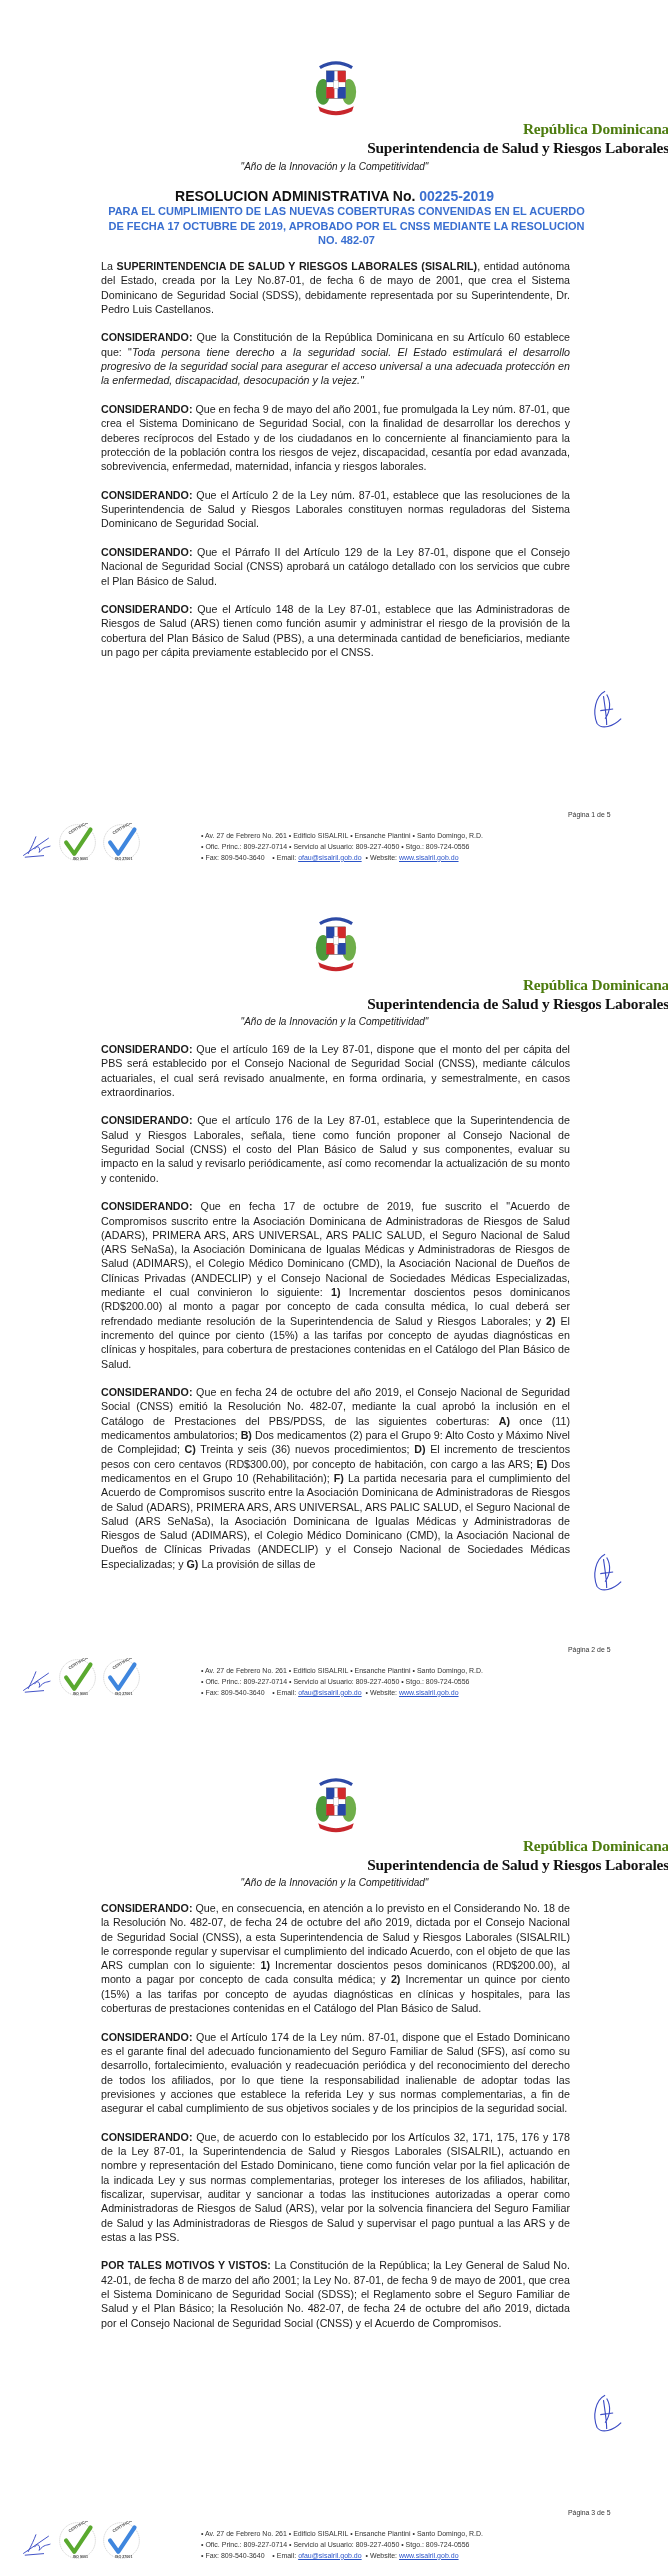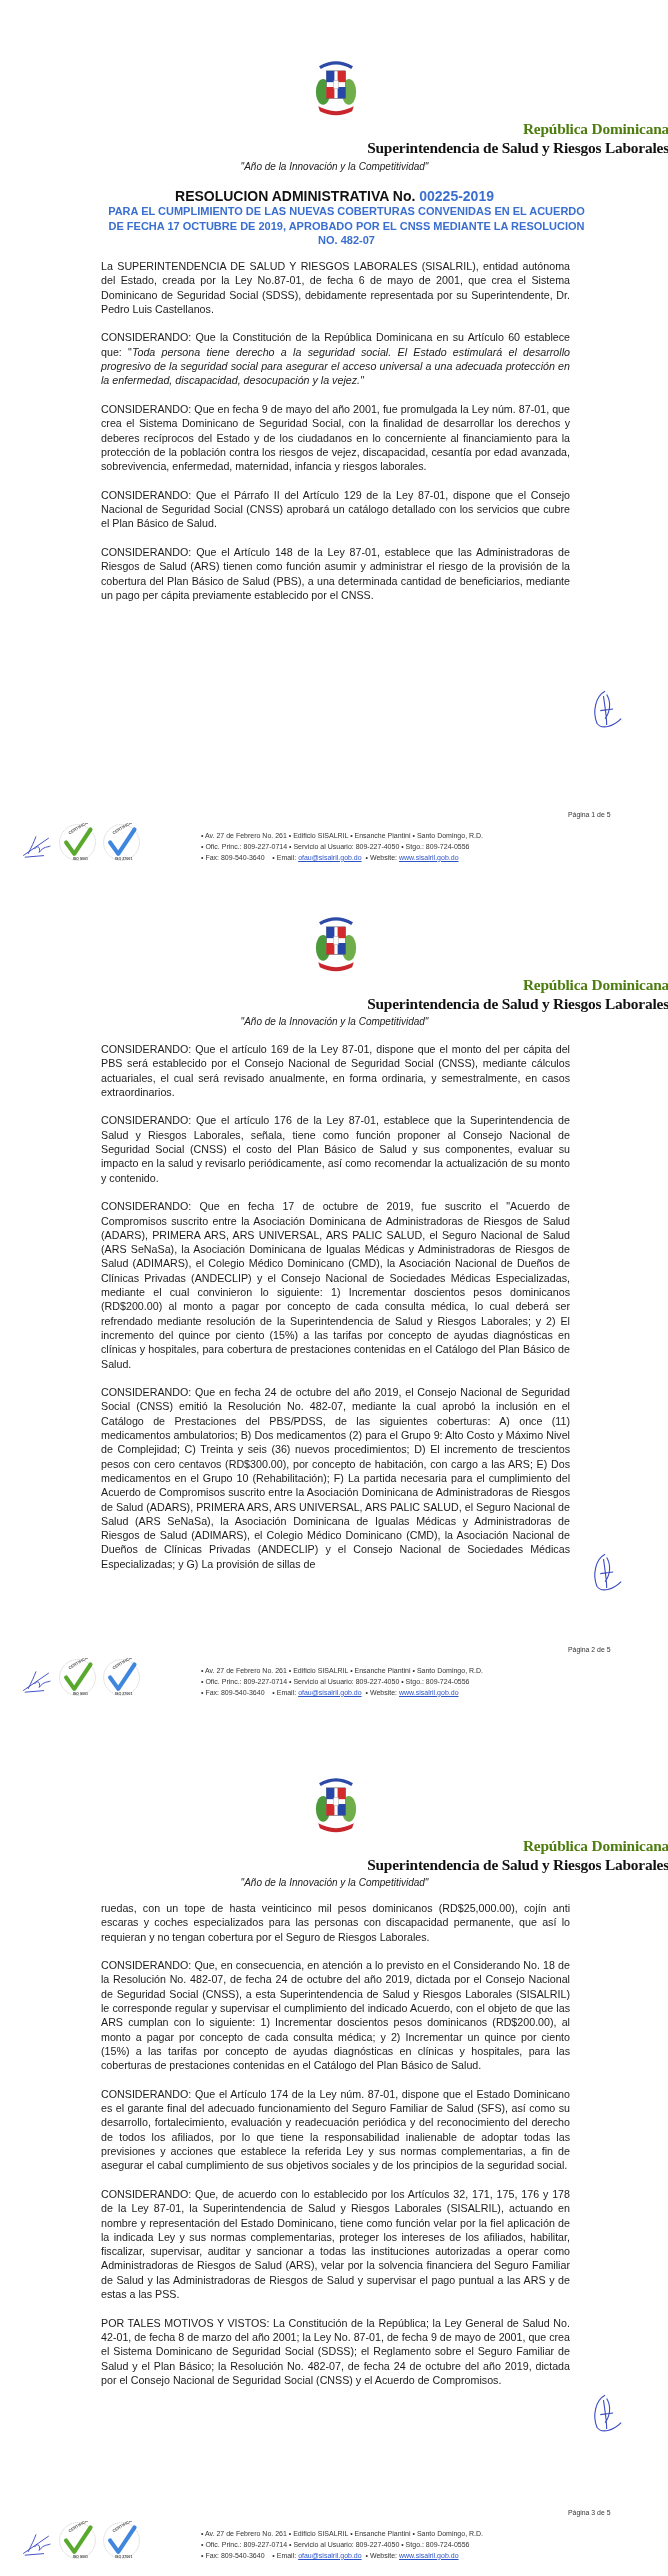--- a/index.html
+++ b/index.html
@@ -8,21 +8,21 @@
   .page { position: absolute; left: 0; width: 669px; background: #fff; }
   .crest { position: absolute; left: 310px; width: 52px; height: 58px; }
   .hdr-1 { position: absolute; left: 0; width: 669px; text-align: right; font-family: "Liberation Serif", serif; font-weight: bold; font-size: 15.4px; color: #4d7c0f; letter-spacing: -0.2px; }
   .hdr-2 { position: absolute; left: 0; width: 669px; text-align: right; font-family: "Liberation Serif", serif; font-weight: bold; font-size: 15.4px; color: #111; letter-spacing: -0.2px; }
   .motto { position: absolute; left: 0; width: 669px; text-align: center; font-style: italic; font-size: 10px; color: #222; }
   .res-no { position: absolute; left: 0; width: 669px; text-align: center; font-weight: bold; font-size: 14px; color: #111; }
   .res-no .num { color: #3a6fd0; }
   .res-title { position: absolute; left: 89px; width: 491px; text-align: center; font-weight: bold; font-size: 11px; color: #3a6fd0; line-height: 14.6px; margin-left: 12px; }
   .body { position: absolute; left: 101px; width: 469px; font-size: 10.7px; line-height: 14.3px; text-align: justify; color: #1c1c1c; }
   .para { margin-bottom: 14.3px; }
-  .para b { font-weight: normal; }
+  .para b { font-weight: bold; }
   .para i { font-style: italic; }
   .pagenum { position: absolute; left: 568px; font-size: 6.9px; color: #333; }
   .footer { position: absolute; left: 0; width: 669px; height: 57px; }
   .sig-left { position: absolute; left: 19.5px; top: 6.5px; width: 32px; height: 32px; }
   .badge { position: absolute; top: 0; width: 39px; height: 39px; }
   .addr { position: absolute; left: 201px; top: 6.5px; font-size: 7px; line-height: 11px; color: #333; white-space: nowrap; }
   .addr a { color: #2b54c9; text-decoration: underline; }
   .sig-right { position: absolute; left: 589px; width: 37px; height: 42px; }
 </style>
 </head>
@@ -47,20 +47,21 @@
 
   <div class="res-no" style="top:188px;">
     <span>RESOLUCION ADMINISTRATIVA No. </span><span class="num">00225-2019</span>
   </div>
   <div class="res-title" style="top:204px;">PARA EL CUMPLIMIENTO DE LAS NUEVAS COBERTURAS CONVENIDAS EN EL ACUERDO DE FECHA 17 OCTUBRE DE 2019, APROBADO POR EL CNSS MEDIANTE LA RESOLUCION NO. 482-07</div>
 
   <div class="body" style="top:259px;">
     <p class="para"><span>La </span><b>SUPERINTENDENCIA DE SALUD Y RIESGOS LABORALES (SISALRIL)</b><span>, entidad autónoma del Estado, creada por la Ley No.87-01, de fecha 6 de mayo de 2001, que crea el Sistema Dominicano de Seguridad Social (SDSS), debidamente representada por su Superintendente, Dr. Pedro Luis Castellanos.</span></p>
     <p class="para"><b>CONSIDERANDO:</b><span> Que la Constitución de la República Dominicana en su Artículo 60 establece que: "</span><i>Toda persona tiene derecho a la seguridad social. El Estado estimulará el desarrollo progresivo de la seguridad social para asegurar el acceso universal a una adecuada protección en la enfermedad, discapacidad, desocupación y la vejez."</i></p>
     <p class="para"><b>CONSIDERANDO:</b><span> Que en fecha 9 de mayo del año 2001, fue promulgada la Ley núm. 87-01, que crea el Sistema Dominicano de Seguridad Social, con la finalidad de desarrollar los derechos y deberes recíprocos del Estado y de los ciudadanos en lo concerniente al financiamiento para la protección de la población contra los riesgos de vejez, discapacidad, cesantía por edad avanzada, sobrevivencia, enfermedad, maternidad, infancia y riesgos laborales.</span></p>
+    <p class="para"><b>CONSIDERANDO:</b><span> Que el Artículo 2 de la Ley núm. 87-01, establece que las resoluciones de la Superintendencia de Salud y Riesgos Laborales constituyen normas reguladoras del Sistema Dominicano de Seguridad Social.</span></p>
     <p class="para"><b>CONSIDERANDO:</b><span> Que el Párrafo II del Artículo 129 de la Ley 87-01, dispone que el Consejo Nacional de Seguridad Social (CNSS) aprobará un catálogo detallado con los servicios que cubre el Plan Básico de Salud.</span></p>
     <p class="para"><b>CONSIDERANDO:</b><span> Que el Artículo 148 de la Ley 87-01, establece que las Administradoras de Riesgos de Salud (ARS) tienen como función asumir y administrar el riesgo de la provisión de la cobertura del Plan Básico de Salud (PBS), a una determinada cantidad de beneficiarios, mediante un pago per cápita previamente establecido por el CNSS.</span></p>
   </div>
 
   <svg class="sig-right" style="top:688px;" viewBox="0 0 46 52">
     <path d="M20 4 C8 10 4 30 10 44 C16 52 30 48 40 38 M18 10 C20 24 22 36 22 46 M22 8 C28 18 26 30 20 38 M14 28 L30 26" fill="none" stroke="#3b4bc4" stroke-width="1.4"></path>
   </svg>
 
   <div class="pagenum" style="top:811px;">Página 1 de 5</div>
 
@@ -153,21 +154,20 @@
     <rect x="20" y="36" width="10" height="14" fill="#d22b2b"></rect>
     <rect x="34" y="36" width="10" height="14" fill="#2747a8"></rect>
     <rect x="29" y="28" width="6" height="10" fill="#ffffff" stroke="#777" stroke-width="0.4"></rect>
     <path d="M10 60 Q32 72 54 60 L52 66 Q32 76 12 66 Z" fill="#c8262c"></path>
   </svg>
   <div class="hdr-1" style="top:86px;">República Dominicana</div>
   <div class="hdr-2" style="top:105px;">Superintendencia de Salud y Riesgos Laborales</div>
   <div class="motto" style="top:126px;">"Año de la Innovación y la Competitividad"</div>
 
   <div class="body" style="top:150px;">
-    <p class="para">ruedas, con un tope de hasta veinticinco mil pesos dominicanos (RD$25,000.00), cojín anti escaras y coches especializados para las personas con discapacidad permanente, que así lo requieran y no tengan cobertura por el Seguro de Riesgos Laborales.</p>
     <p class="para"><b>CONSIDERANDO:</b><span> Que, en consecuencia, en atención a lo previsto en el Considerando No. 18 de la Resolución No. 482-07, de fecha 24 de octubre del año 2019, dictada por el Consejo Nacional de Seguridad Social (CNSS), a esta Superintendencia de Salud y Riesgos Laborales (SISALRIL) le corresponde regular y supervisar el cumplimiento del indicado Acuerdo, con el objeto de que las ARS cumplan con lo siguiente: </span><b>1)</b><span> Incrementar doscientos pesos dominicanos (RD$200.00), al monto a pagar por concepto de cada consulta médica; y </span><b>2)</b><span> Incrementar un quince por ciento (15%) a las tarifas por concepto de ayudas diagnósticas en clínicas y hospitales, para las coberturas de prestaciones contenidas en el Catálogo del Plan Básico de Salud.</span></p>
     <p class="para"><b>CONSIDERANDO:</b><span> Que el Artículo 174 de la Ley núm. 87-01, dispone que el Estado Dominicano es el garante final del adecuado funcionamiento del Seguro Familiar de Salud (SFS), así como su desarrollo, fortalecimiento, evaluación y readecuación periódica y del reconocimiento del derecho de todos los afiliados, por lo que tiene la responsabilidad inalienable de adoptar todas las previsiones y acciones que establece la referida Ley y sus normas complementarias, a fin de asegurar el cabal cumplimiento de sus objetivos sociales y de los principios de la seguridad social.</span></p>
     <p class="para"><b>CONSIDERANDO:</b><span> Que, de acuerdo con lo establecido por los Artículos 32, 171, 175, 176 y 178 de la Ley 87-01, la Superintendencia de Salud y Riesgos Laborales (SISALRIL), actuando en nombre y representación del Estado Dominicano, tiene como función velar por la fiel aplicación de la indicada Ley y sus normas complementarias, proteger los intereses de los afiliados, habilitar, fiscalizar, supervisar, auditar y sancionar a todas las instituciones autorizadas a operar como Administradoras de Riesgos de Salud (ARS), velar por la solvencia financiera del Seguro Familiar de Salud y las Administradoras de Riesgos de Salud y supervisar el pago puntual a las ARS y de estas a las PSS.</span></p>
     <p class="para"><b>POR TALES MOTIVOS Y VISTOS:</b><span> La Constitución de la República; la Ley General de Salud No. 42-01, de fecha 8 de marzo del año 2001; la Ley No. 87-01, de fecha 9 de mayo de 2001, que crea el Sistema Dominicano de Seguridad Social (SDSS); el Reglamento sobre el Seguro Familiar de Salud y el Plan Básico; la Resolución No. 482-07, de fecha 24 de octubre del año 2019, dictada por el Consejo Nacional de Seguridad Social (CNSS) y el Acuerdo de Compromisos.</span></p>
   </div>
 
   <svg class="sig-right" style="top:641px;" viewBox="0 0 46 52">
     <path d="M20 4 C8 10 4 30 10 44 C16 52 30 48 40 38 M18 10 C20 24 22 36 22 46 M22 8 C28 18 26 30 20 38 M14 28 L30 26" fill="none" stroke="#3b4bc4" stroke-width="1.4"></path>
   </svg>
 

